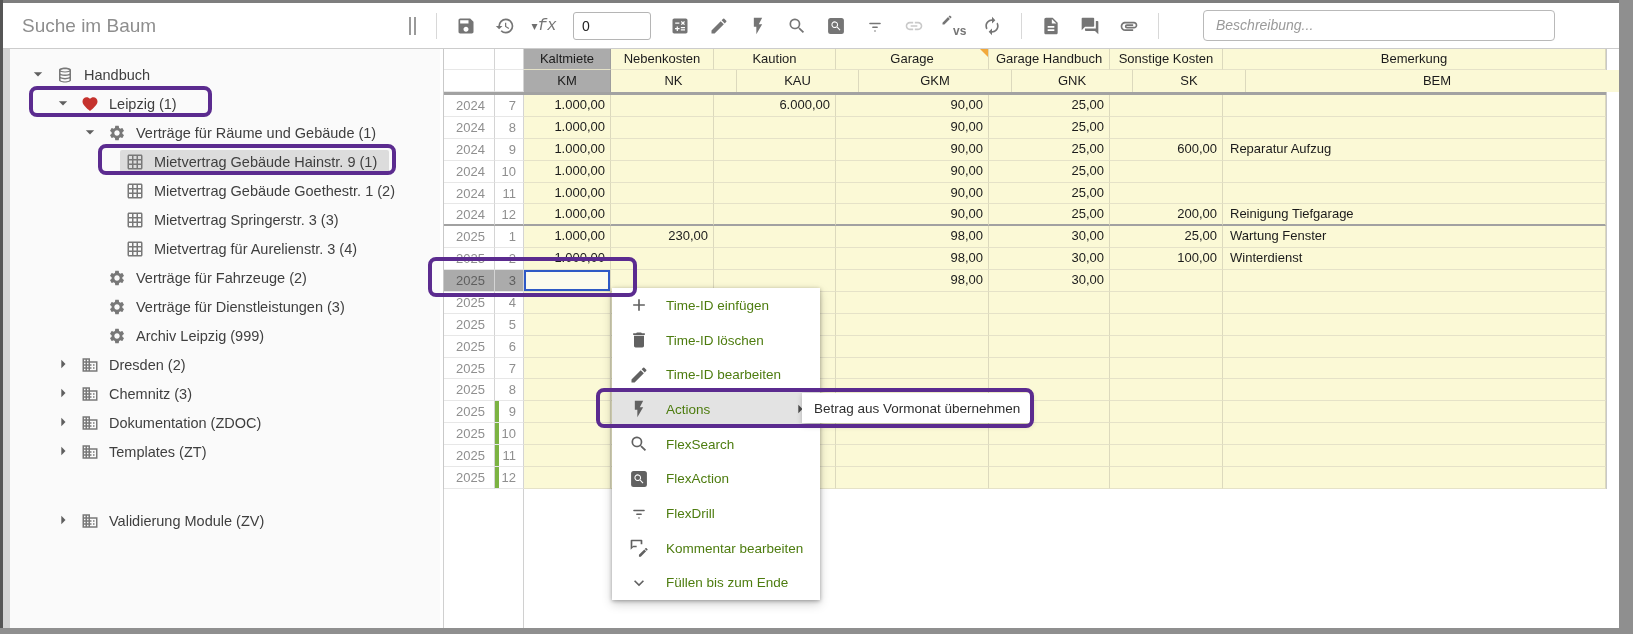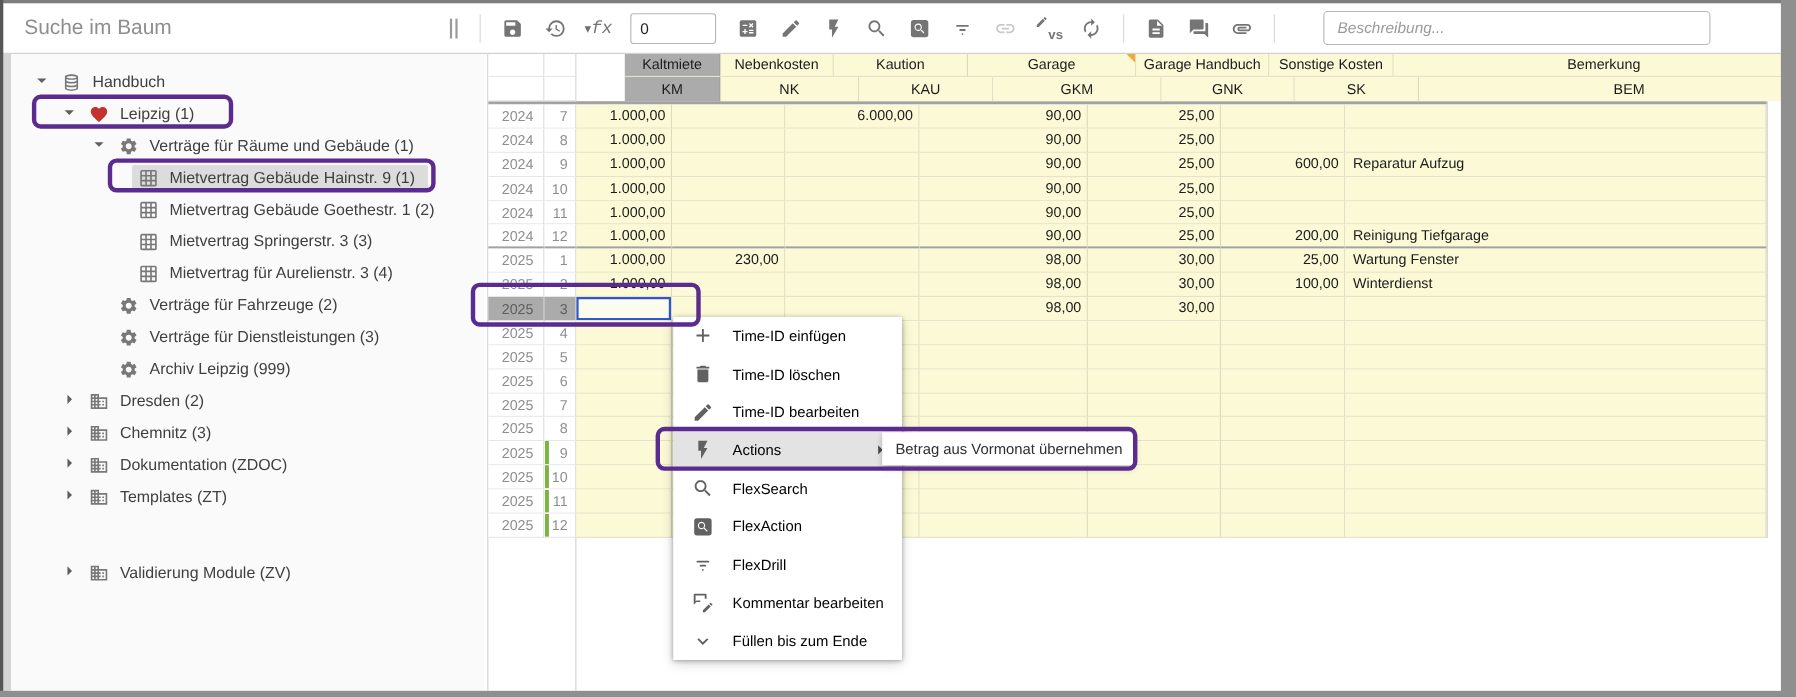--- a/index.html
+++ b/index.html
@@ -45,40 +45,40 @@
   .gridwrap{position:absolute;left:443px;top:48px;width:1164px;box-sizing:border-box;
             border-left:1px solid #c9c9c9;border-right:1px solid #c9c9c9;background:#fff;z-index:8;}
   .ghead-row,.grow{display:flex;}
   .ghead-row{height:22px;}
   .grow{height:21.89px;}
   .hc,.rhc,.cell{box-sizing:border-box;flex:0 0 auto;overflow:hidden;white-space:nowrap;}
   .rhc{background:#fff;border-right:1px solid #d4d4d4;border-bottom:1px solid #e7e7e7;}
   .hc{position:relative;background:var(--yellow);border-right:1px solid #dcd9bd;text-align:center;
       font-size:13px;color:#1b1b1b;line-height:21px;}
   .ghead-row.r1 .hc{border-bottom:1px solid #e5e2c8;}
-  .hc.sel{background:var(--selgray);border-right-color:#9d9d9d;margin-left:44px;}
+  .hc.sel{background:var(--selgray);border-right-color:#9d9d9d;}
   .hc .marker{position:absolute;top:0;right:0;width:0;height:0;border-top:9px solid var(--marker);border-left:9px solid transparent;}
   .hsep{height:3px;background:#a2a2a2;}
   .rhc.year,.rhc.month{font-size:13px;color:#8f8f8f;text-align:right;line-height:21px;cursor:pointer;}
   .rhc.year{width:51px;padding-right:9px;}
   .rhc.month{width:29px;padding-right:7px;}
   .grow.selected .rhc{background:var(--selgray);color:#5e5e5e;}
   .rhc.month.green{box-shadow:inset 4px 0 0 var(--green);}
   .cell{background:var(--yellow);border-right:1px solid #dcd9bd;border-bottom:1px solid #e5e2c8;
         font-size:13px;color:#1b1b1b;text-align:right;padding-right:5px;line-height:20.5px;cursor:cell;}
   .cell.left{text-align:left;padding-right:0;padding-left:7px;}
   .grow.year-end .cell,.grow.year-end .rhc{border-bottom:2px solid #a1a1a1;}
   .cell.active{background:#fbfbee;box-shadow:inset 0 0 0 2px var(--blue);}
   .vline{position:absolute;width:1px;background:#d0d0d0;z-index:4;}
 
   
   .menu{position:absolute;left:612px;top:288px;width:208px;background:#fff;z-index:30;
         box-shadow:0 1px 4px rgba(0,0,0,.32),0 4px 10px rgba(0,0,0,.18);}
   .mi{height:34.7px;display:flex;align-items:center;padding-left:17px;padding-right:10px;
-      font-size:13.5px;color:#000000;cursor:pointer;white-space:nowrap;}
+      font-size:13.5px;color:#4d7c0f;cursor:pointer;white-space:nowrap;}
   .mi.hl{background:#e3e3e3;}
   .mic{width:20px;height:20px;margin-right:17px;display:flex;align-items:center;justify-content:center;flex:0 0 auto;}
   .mi .sub-arrow{margin-left:auto;display:flex;align-items:center;}
   .submenu{position:absolute;left:802px;top:393px;width:228px;height:30px;background:#fff;z-index:31;
            box-shadow:1px 2px 6px rgba(0,0,0,.3);display:flex;align-items:center;padding-left:12px;
            box-sizing:border-box;font-size:13.5px;color:#2e2e2e;cursor:pointer;white-space:nowrap;}
 
   
   .ann{position:absolute;box-sizing:border-box;border:4px solid var(--annotation);border-radius:8px;z-index:45;pointer-events:none;}
   .ann-leipzig{left:29px;top:86px;width:183px;height:31px;}

